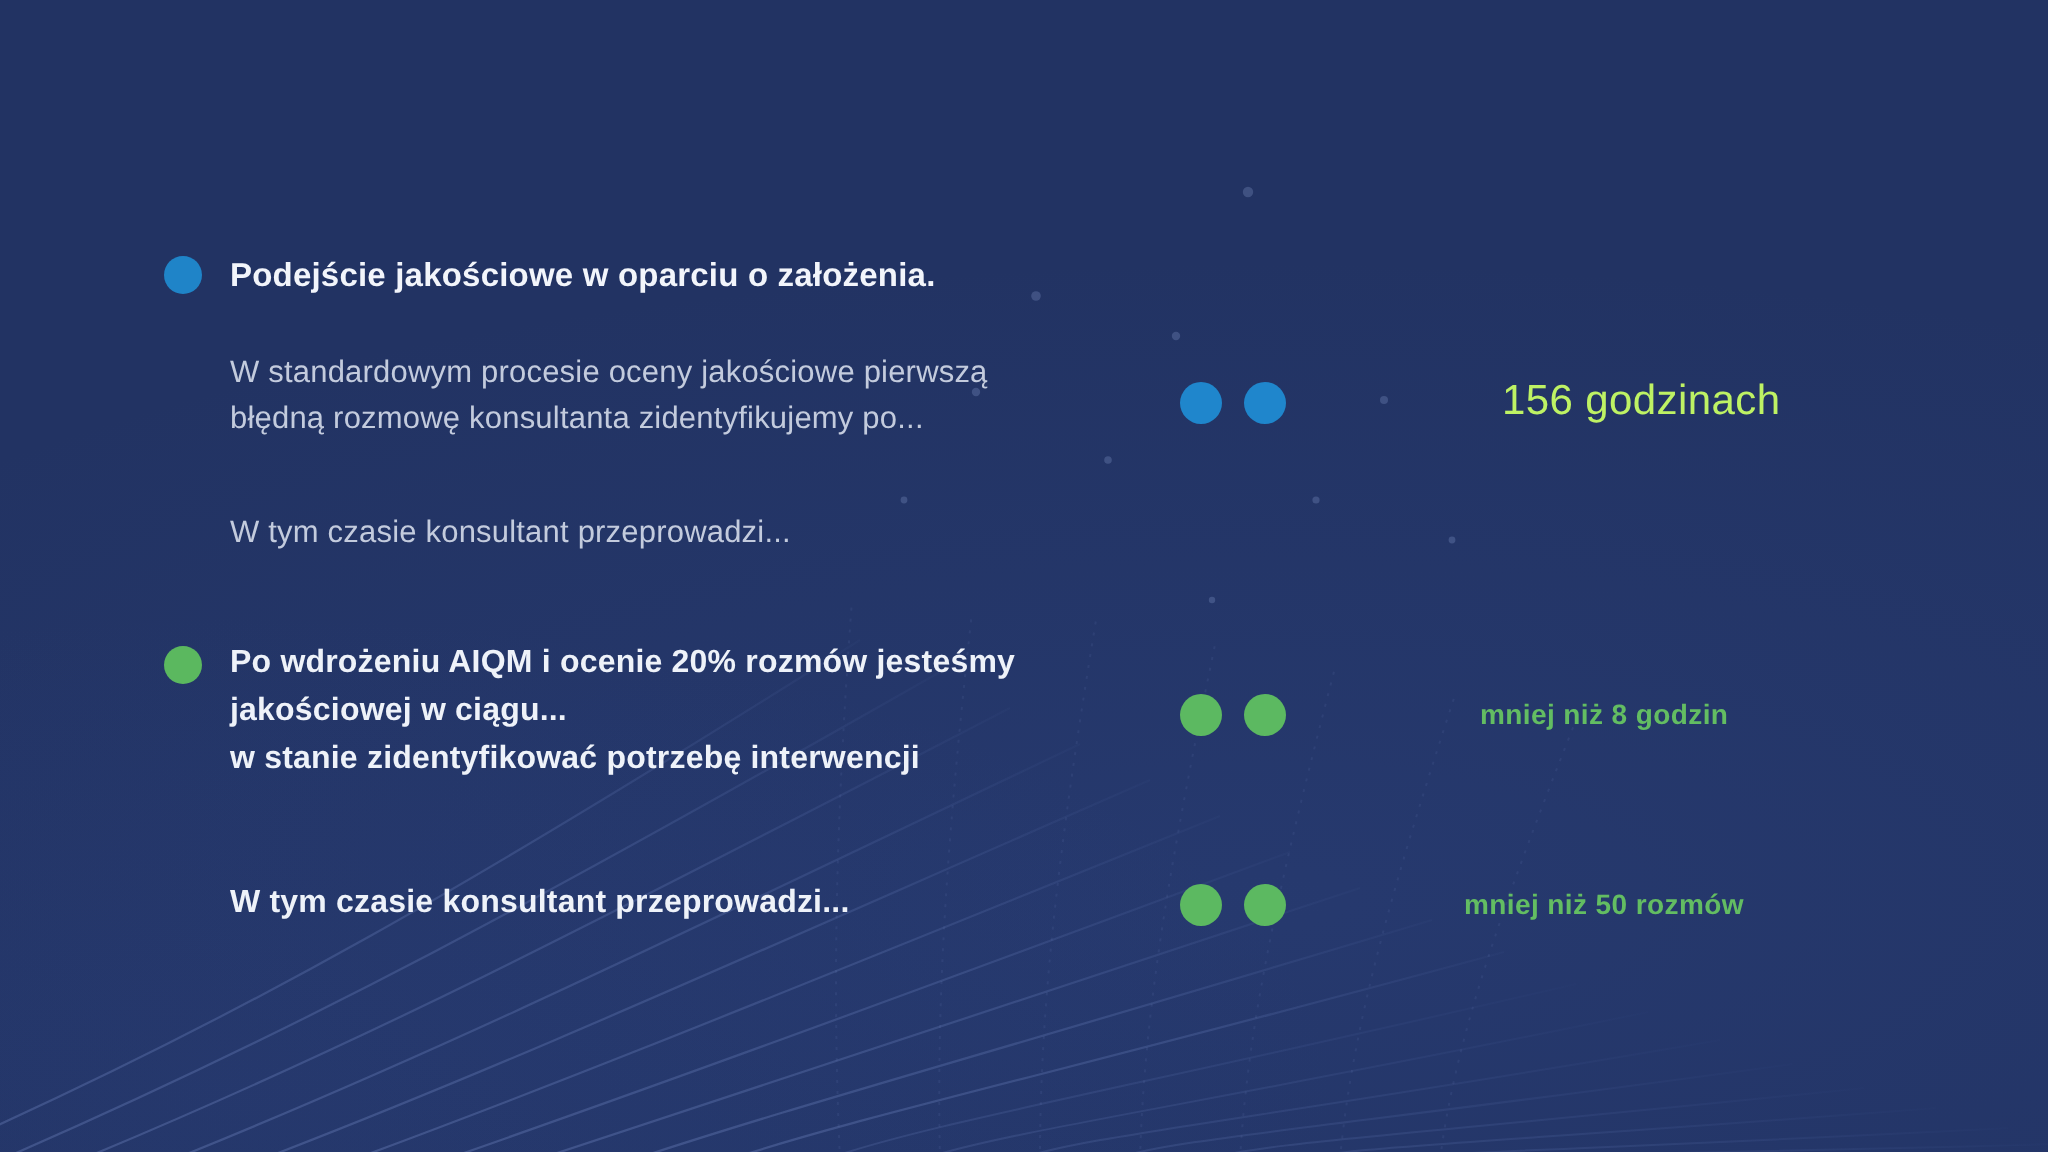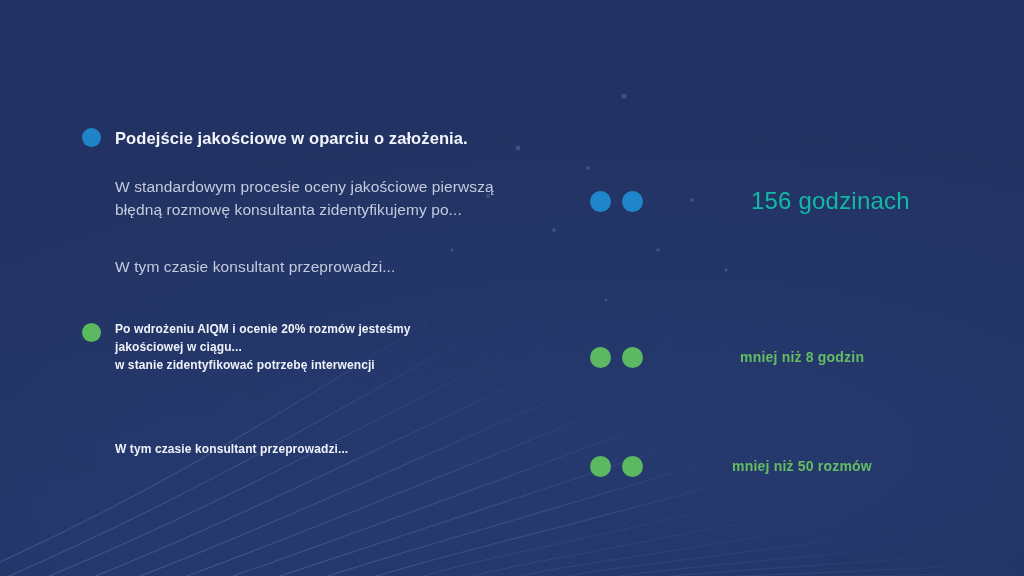--- a/index.html
+++ b/index.html
@@ -91,21 +91,21 @@
     color: #f2f5fb;
   }
   .body-text {
     font-size: 15.5px;
     font-weight: 400;
     color: #c3cbdd;
   }
   .body-text.strong {
     font-weight: 700;
     color: #eef2f9;
-    font-size: 12px;
+    font-size: 16px;
   }
 
   
   .metric {
     position: absolute;
     display: flex;
     align-items: center;
     height: 26px;
   }
   .metric-dots {
@@ -122,22 +122,22 @@
   }
   .metric-dot.blue  { background: #1f86cc; }
   .metric-dot.green { background: #5cb961; }
 
   .metric-label {
     position: absolute;
     white-space: nowrap;
     letter-spacing: 0.2px;
   }
   .metric-label.blue-style {
-    color: #14b8a6;
-    font-size: 24px;
+    color: #bef264;
+    font-size: 21px;
     font-weight: 400;
   }
   .metric-label.green-style {
     color: #63bd62;
     font-size: 14px;
     font-weight: 700;
   }
 </style>
 </head>
 <body>
@@ -285,21 +285,21 @@
 
 
     <div class="metric" style="left:590px; top:344px; width:400px;">
       <span class="metric-dots">
         <span class="metric-dot green"></span>
         <span class="metric-dot green"></span>
       </span>
       <span class="metric-label green-style" style="left:150px;">mniej niż 8 godzin</span>
     </div>
 
-    <div class="metric" style="left:590px; top:439px; width:400px;margin-top:14px;">
+    <div class="metric" style="left:590px; top:439px; width:400px;">
       <span class="metric-dots">
         <span class="metric-dot green"></span>
         <span class="metric-dot green"></span>
       </span>
       <span class="metric-label green-style" style="left:142px;">mniej niż 50 rozmów</span>
     </div>
 
   </div>
 </div>
 

